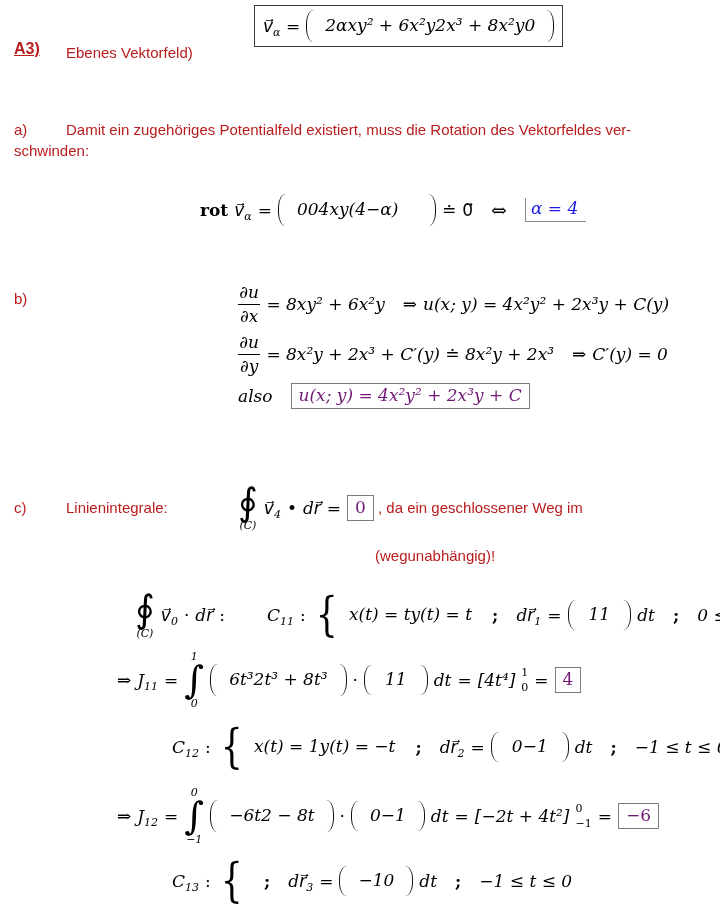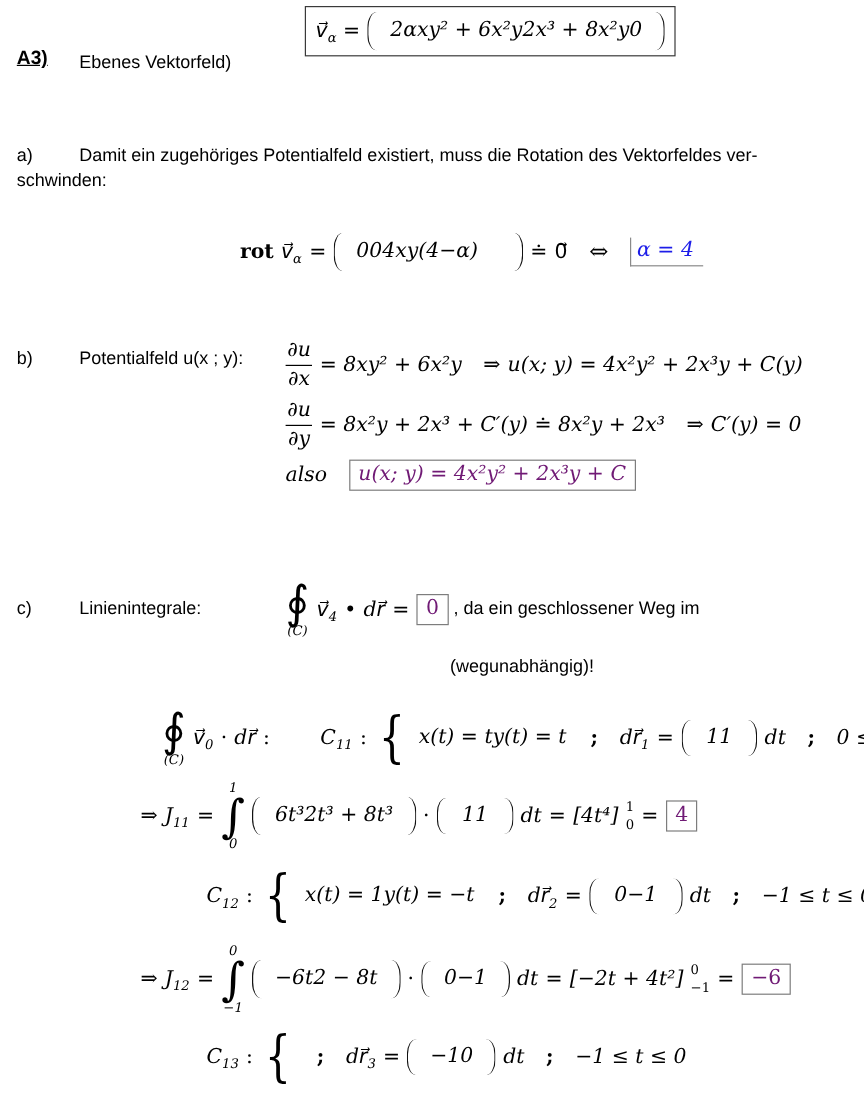--- a/index.html
+++ b/index.html
@@ -1,19 +1,19 @@
 <!DOCTYPE html>
 <html><head>
 <meta charset="utf-8">
 <style>
   html,body { margin:0; padding:0; background:#fff; }
   #doc { position:relative; width:720px; height:913px; background:#ffffff;
          font-family:"Liberation Sans", sans-serif; overflow:hidden; }
   .abs { position:absolute; }
-  .blue { color:#000000; }
+  .blue { color:#b91c1c; }
   .sans { font-size:15px; line-height:1.35; white-space:nowrap; }
   .hdr  { font-size:16px; font-weight:bold; text-decoration:underline; }
   .math { font-family:"DejaVu Serif","DejaVu Sans",serif; font-style:italic;
           font-size:17px; color:#000; white-space:nowrap; }
   .up { font-style:normal; }
   .bold { font-weight:bold; }
   .mrow { display:flex; align-items:center; gap:6px; }
   sub.s { font-size:11px; vertical-align:-0.4em; line-height:0; }
   
   .vecmat { display:inline-flex; align-items:stretch; }
@@ -80,21 +80,20 @@
       </span>
       <span class="vp r"></span>
     </span>
     <span class="math up">≐</span>
     <span class="math up">0⃗</span>
     <span class="math up gap12" style="font-size:19px">⇔</span>
     <span class="math cornerbox gap12">α = 4</span>
   </div>
 
   <div class="abs sans blue" style="left:14px; top:289px">b)</div>
-  <div class="abs sans blue" style="left:66px; top:289px">Potentialfeld u(x ; y):</div>
 
   <div class="abs mrow" style="left:238px; top:280px; height:48px">
     <span class="frac math">
       <span class="num">∂u</span>
       <span class="den">∂x</span>
     </span>
     <span class="math">= 8xy² + 6x²y</span>
     <span class="math up gap12">⇒</span>
     <span class="math">u(x; y) = 4x²y² + 2x³y + C(y)</span>
   </div>

